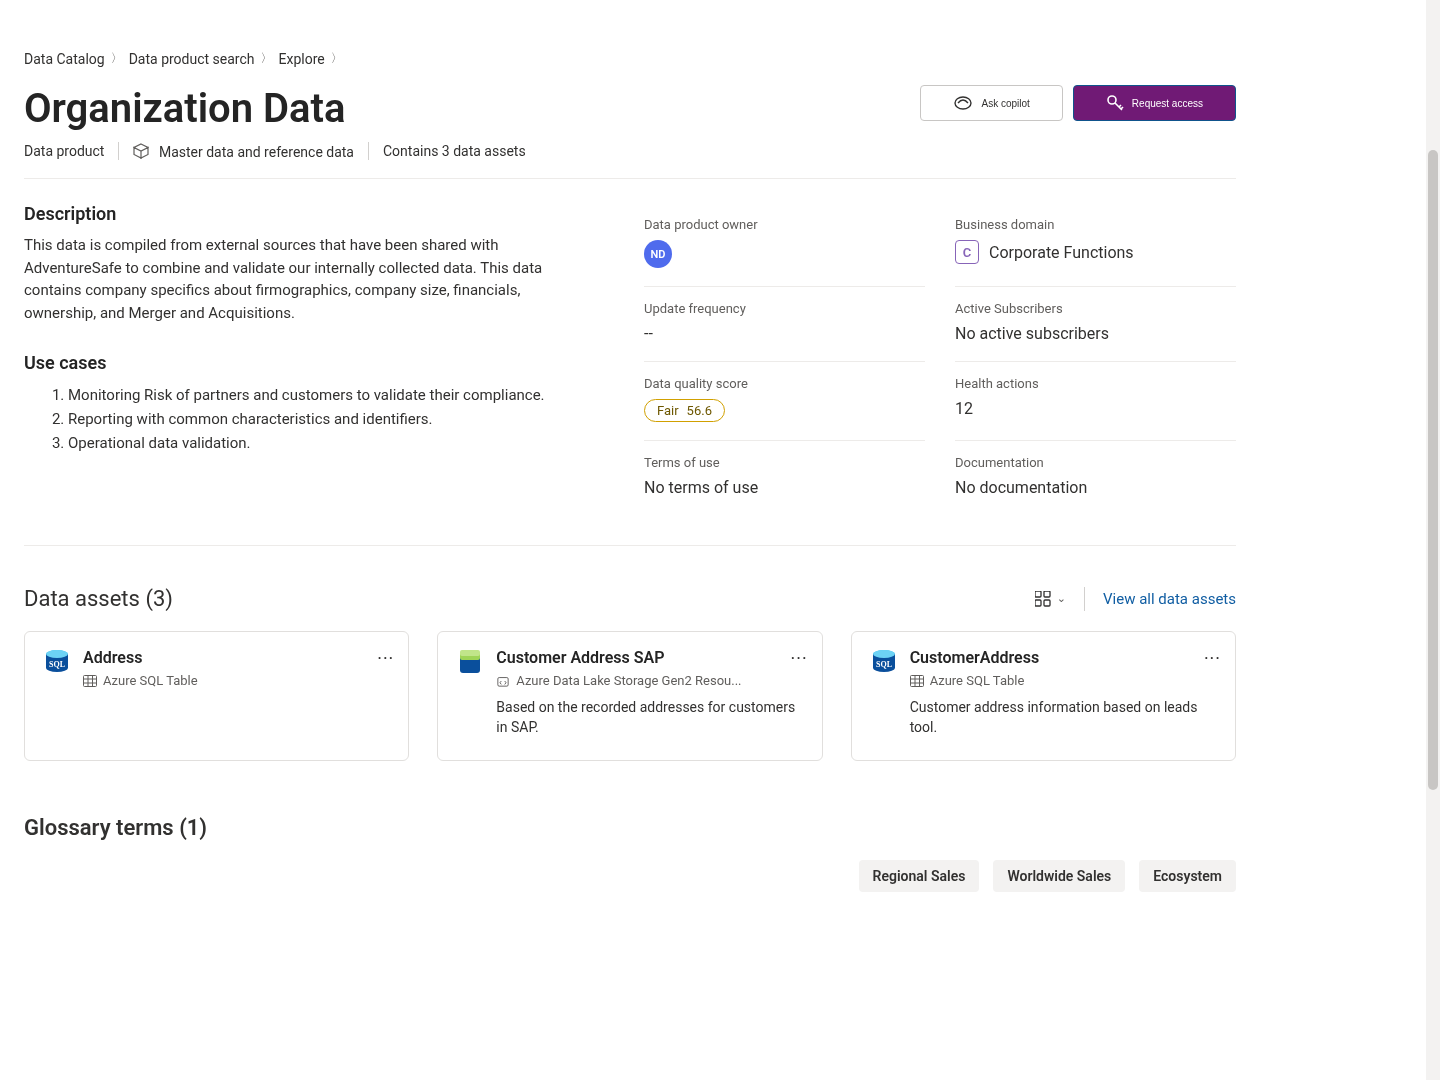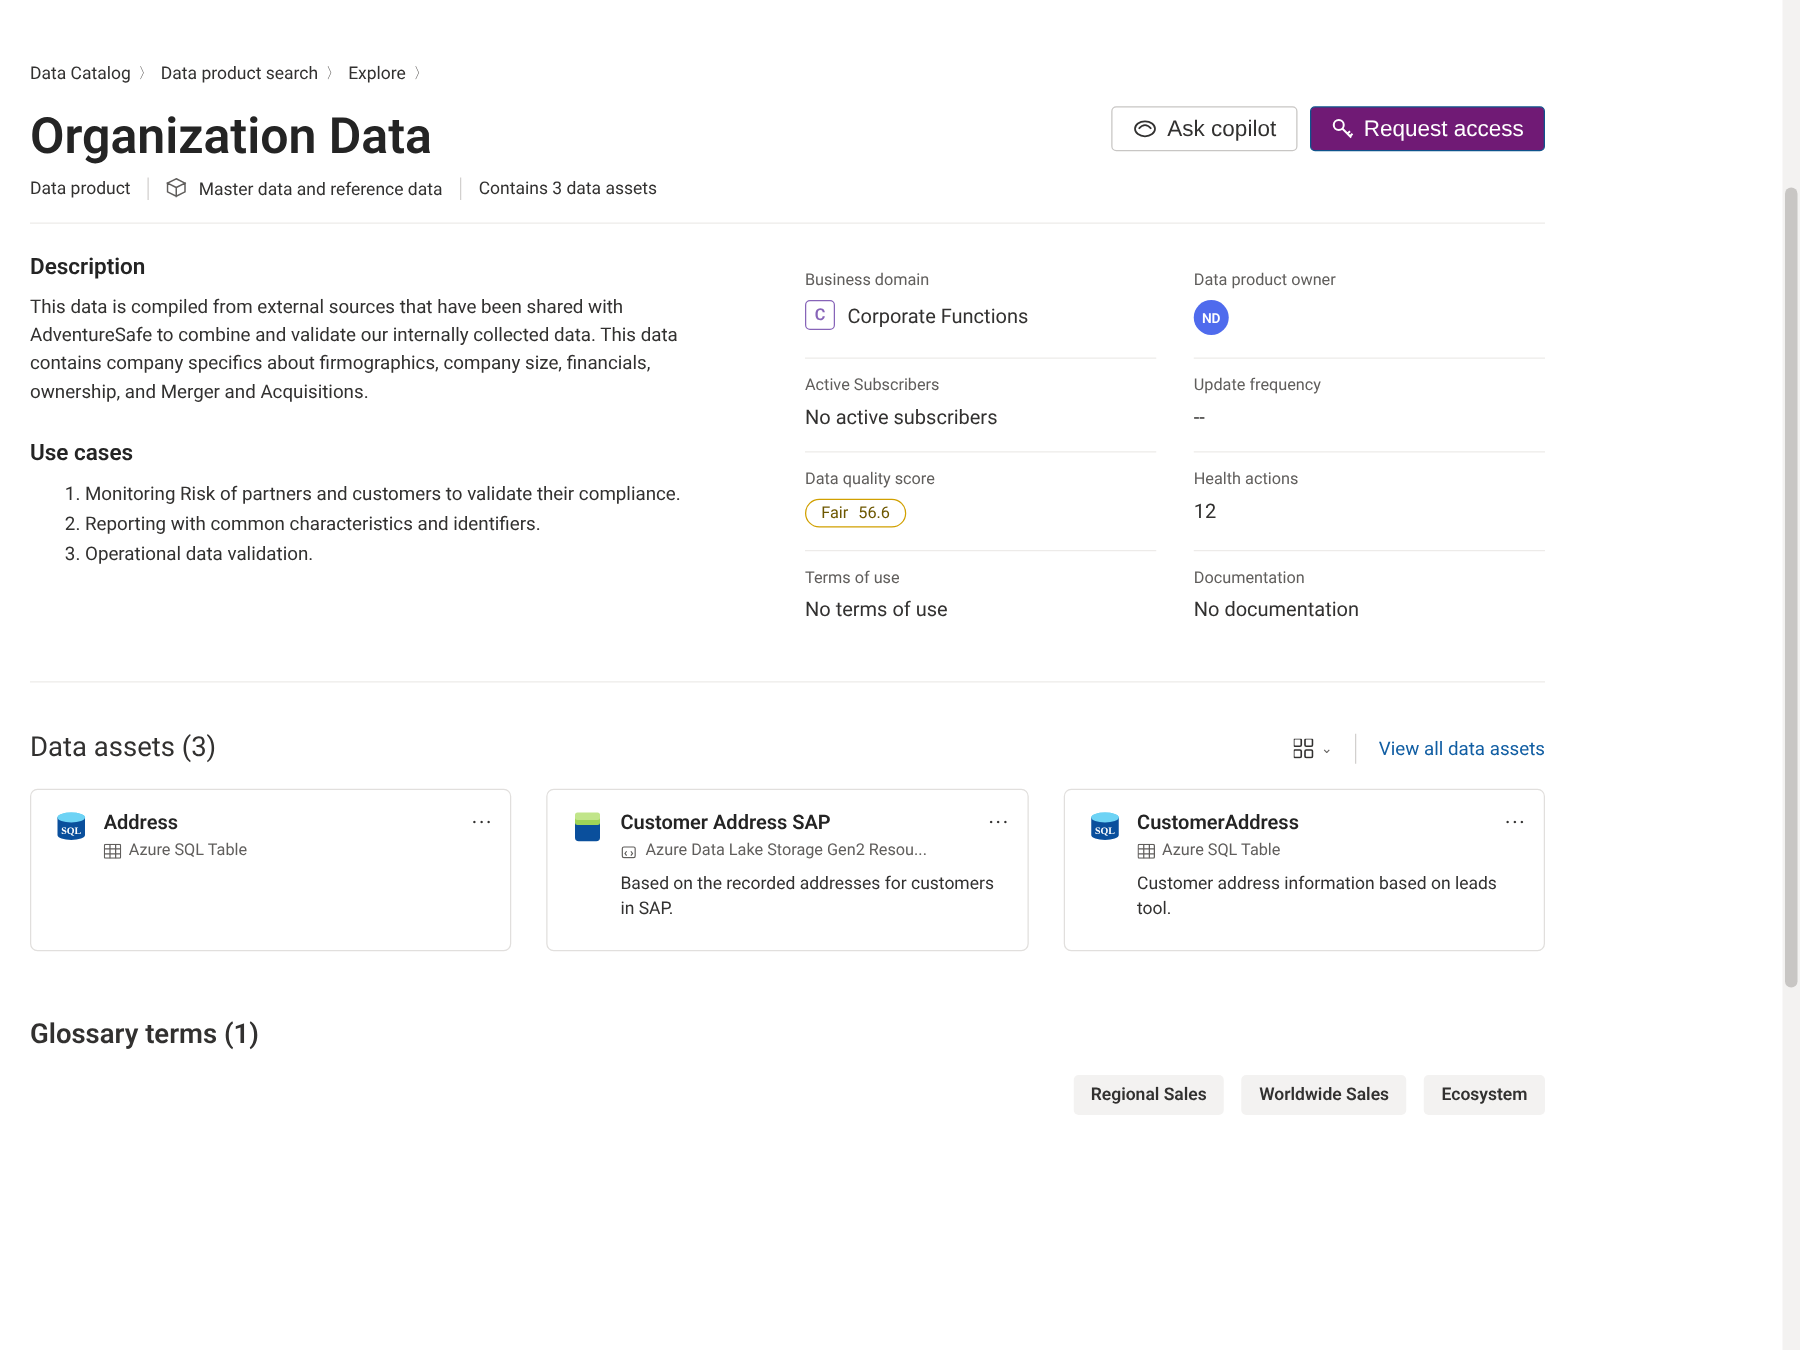--- a/index.html
+++ b/index.html
@@ -82,23 +82,23 @@
     display: inline-block;
     vertical-align: -2px;
     margin-right: 6px;
   }
   .actions { display: flex; gap: 10px; align-items: center; }
   .btn {
     display: inline-flex;
     align-items: center;
     gap: 8px;
     height: 36px;
-    padding: 0 16px;
+    padding: 0 32px;
     border-radius: 4px;
-    font-size: 18px;
+    font-size: 10px;
     cursor: pointer;
     border: 1px solid #c8c6c4;
     background: #fff;
     color: #323130;
   }
   .btn-primary {
     background: #701a75;
     border-color: #0f548c;
     color: #fff;
   }
@@ -417,40 +417,40 @@
         <li>Monitoring Risk of partners and customers to validate their compliance.</li>
         <li>Reporting with common characteristics and identifiers.</li>
         <li>Operational data validation.</li>
       </ol>
     </div>
 
     <div class="right">
       <div class="meta-grid">
 
         <div class="meta-item meta-row-border">
+          <div class="meta-label">Data product owner</div>
+          <div class="meta-value">
+            <span class="avatar-nd">ND</span>
+          </div>
+        </div>
+        <div class="meta-item meta-row-border">
           <div class="meta-label">Business domain</div>
           <div class="meta-value">
             <span class="badge-c">C</span>
             <span>Corporate Functions</span>
           </div>
         </div>
+
         <div class="meta-item meta-row-border">
-          <div class="meta-label">Data product owner</div>
-          <div class="meta-value">
-            <span class="avatar-nd">ND</span>
-          </div>
-        </div>
-
+          <div class="meta-label">Update frequency</div>
+          <div class="meta-value">--</div>
+        </div>
         <div class="meta-item meta-row-border">
           <div class="meta-label">Active Subscribers</div>
           <div class="meta-value">No active subscribers</div>
-        </div>
-        <div class="meta-item meta-row-border">
-          <div class="meta-label">Update frequency</div>
-          <div class="meta-value">--</div>
         </div>
 
         <div class="meta-item meta-row-border">
           <div class="meta-label">Data quality score</div>
           <div class="meta-value">
             <span class="pill-fair">
               <span class="label">Fair</span>
               <span>56.6</span>
             </span>
           </div>

